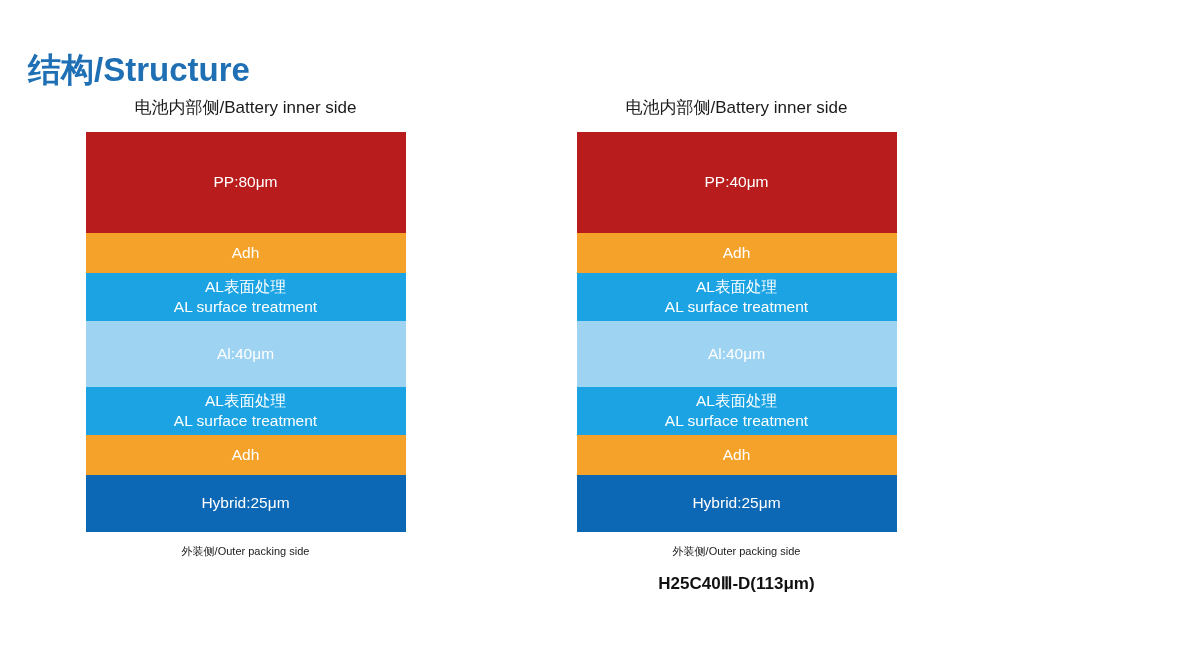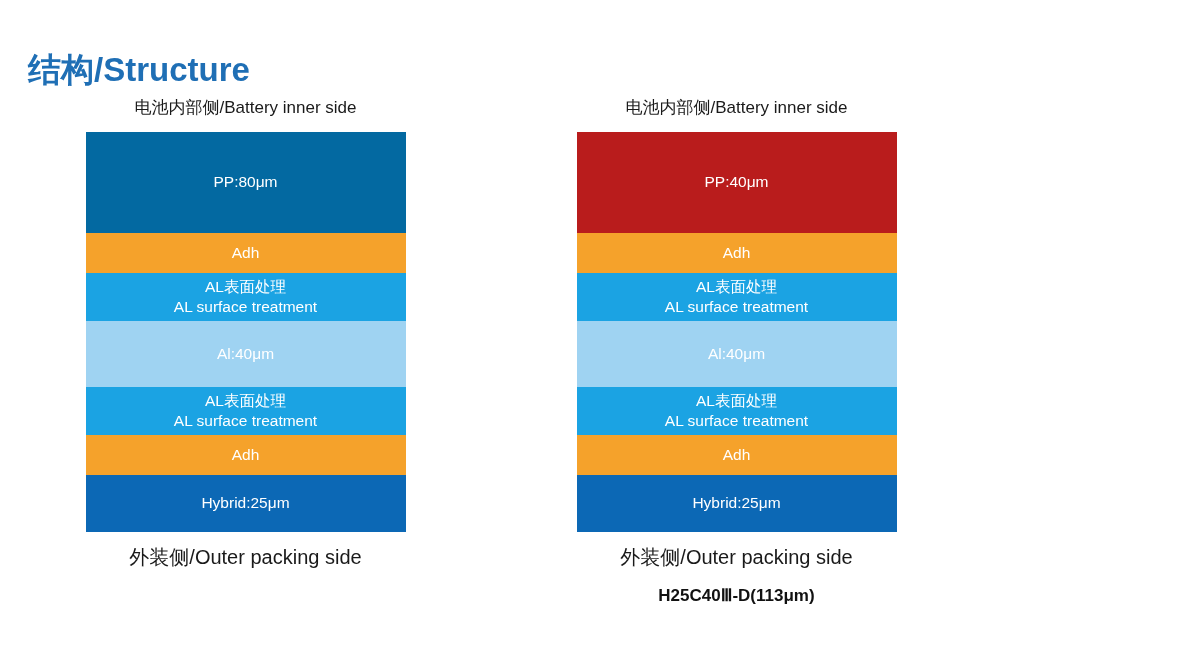--- a/index.html
+++ b/index.html
@@ -64,21 +64,21 @@
     font-size: 15.5px;
     line-height: 1.3;
     box-sizing: border-box;
   }
 
   .layer .l2 {
     display: block;
   }
 
   .cap-bottom {
-    font-size: 20px;
+    font-size: 11px;
     color: #1a1a1a;
     margin-top: 12px;
     white-space: nowrap;
   }
 
   .product-name {
     font-size: 17px;
     font-weight: bold;
     color: #111111;
     margin-top: 14px;
@@ -88,21 +88,21 @@
 </head>
 <body>
 
 <div class="slide-title" style="color: rgb(31, 111, 181);">结构/Structure</div>
 
 <div class="diagrams">
 
   <div class="diagram">
     <div class="cap-top">电池内部侧/Battery inner side</div>
     <div class="stack">
-      <div class="layer" style="background: #0369a1; height: 101px; justify-content: center;">
+      <div class="layer" style="background: #b91c1c; height: 101px; justify-content: center;">
         <span>PP:80μm</span>
       </div>
       <div class="layer" style="background: rgb(245, 162, 43); height: 40px;">
         <span>Adh</span>
       </div>
       <div class="layer" style="background: rgb(27, 163, 227); height: 48px;">
         <span>
           <span class="l1">AL表面处理</span>
           <span class="l2">AL surface treatment</span>
         </span>

